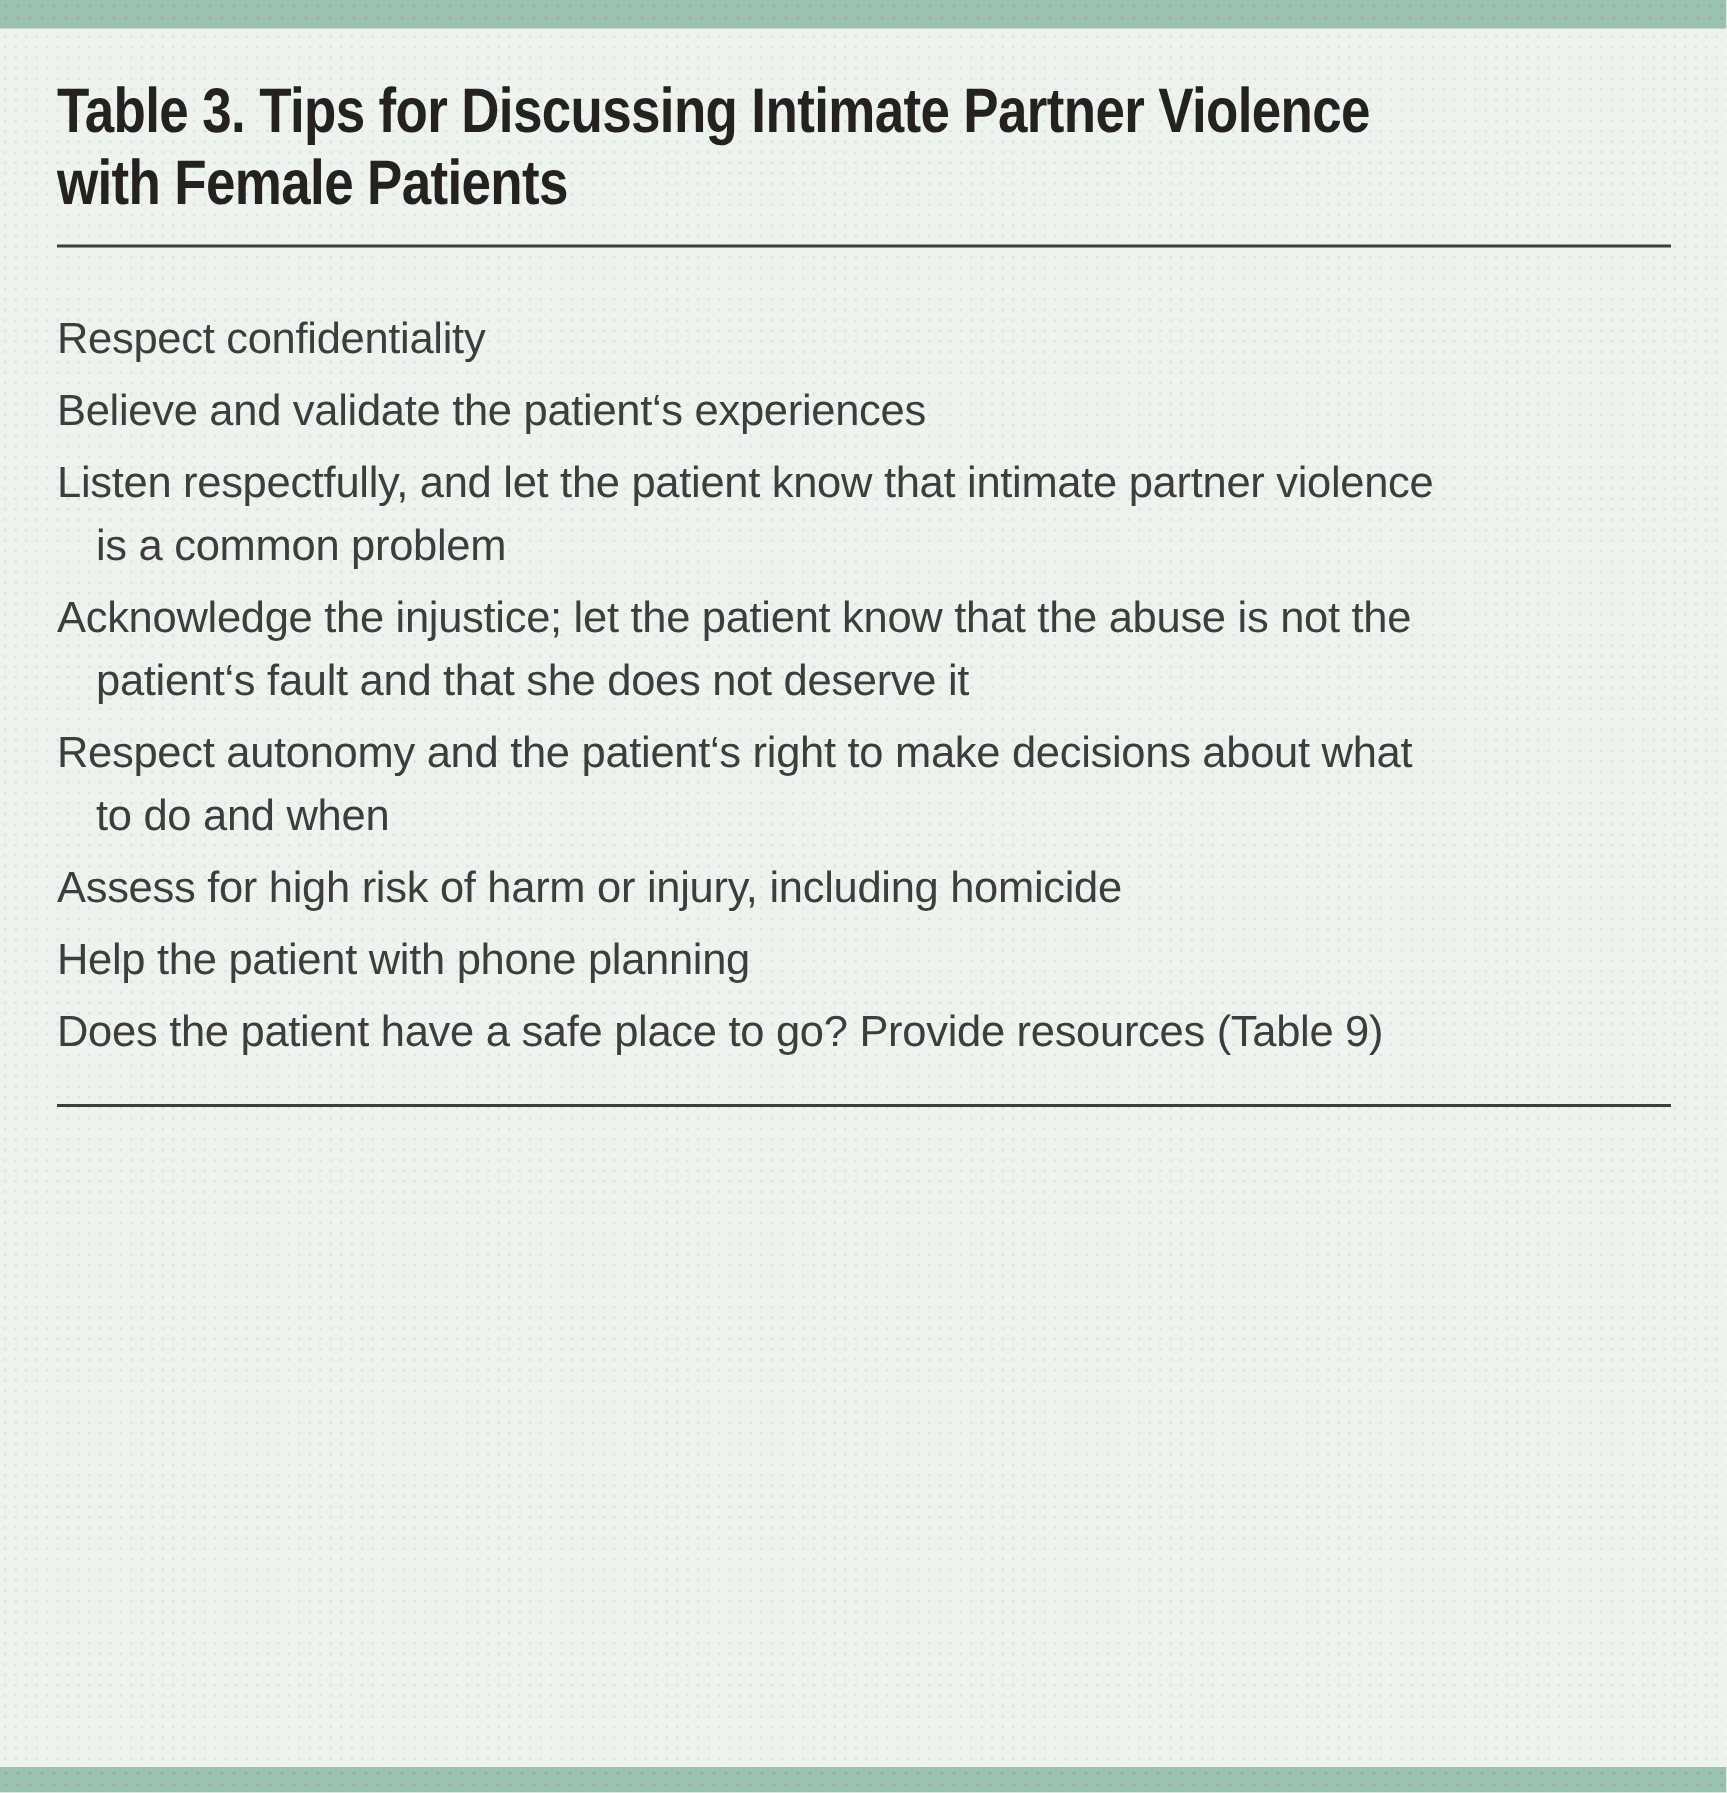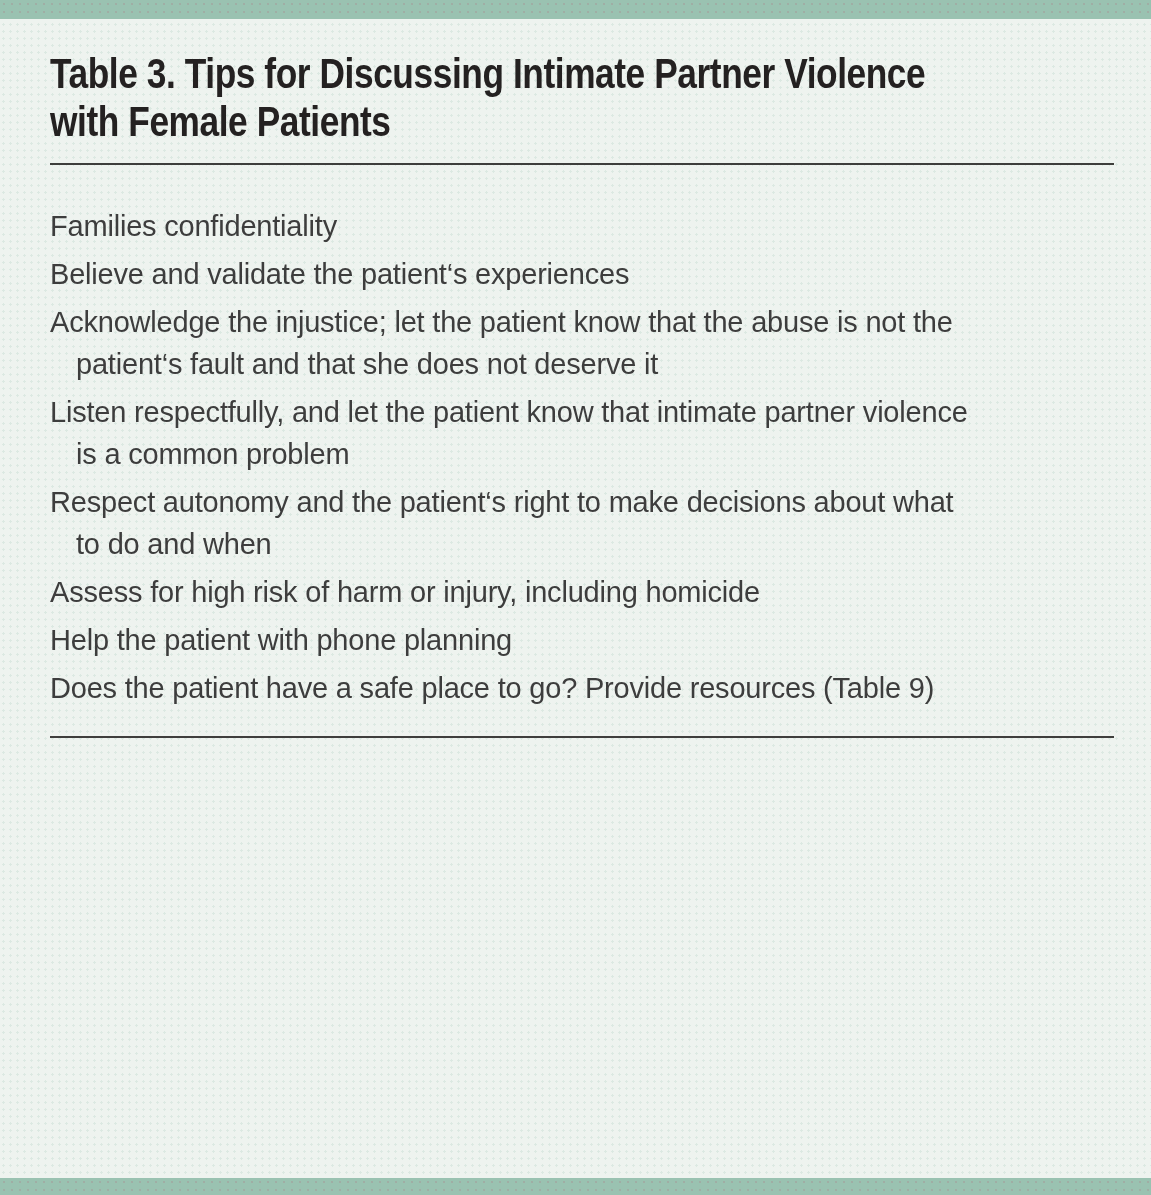--- a/index.html
+++ b/index.html
@@ -19,21 +19,21 @@
     width: 100%;
     height: 19px;
     background-color: #9ac2b1;
     background-image: radial-gradient(rgba(173,129,134,0.30) 1px, transparent 1.3px);
     background-size: 8px 8px;
   }
   .accent-bar.top { top: 0; }
   .accent-bar.bottom { bottom: 0; height: 17px; }
   .content {
     position: absolute;
-    left: 50px;
+    left: 38px;
     right: 37px;
     top: 19px;
   }
   .table-title {
     margin-top: 31px;
     font-size: 42px;
     line-height: 48px;
     font-weight: bold;
     color: #242121;
     letter-spacing: -0.5px;
@@ -76,26 +76,26 @@
 <div class="page">
   <div class="accent-bar top"></div>
 
   <div class="content">
     <div class="table-title">Table 3. Tips for Discussing Intimate Partner Violence
 with Female Patients</div>
 
     <div class="divider title-divider"></div>
 
     <div class="tips">
-      <div class="tip-row">Families confidentiality</div>
+      <div class="tip-row">Respect confidentiality</div>
       <div class="tip-row">Believe and validate the patient‘s experiences</div>
+      <div class="tip-row">Listen respectfully, and let the patient know that intimate partner violence
+is a common problem</div>
       <div class="tip-row">Acknowledge the injustice; let the patient know that the abuse is not the
 patient‘s fault and that she does not deserve it</div>
-      <div class="tip-row">Listen respectfully, and let the patient know that intimate partner violence
-is a common problem</div>
       <div class="tip-row">Respect autonomy and the patient‘s right to make decisions about what
 to do and when</div>
       <div class="tip-row">Assess for high risk of harm or injury, including homicide</div>
       <div class="tip-row">Help the patient with phone planning</div>
       <div class="tip-row">Does the patient have a safe place to go? Provide resources (Table 9)</div>
     </div>
 
     <div class="divider footer-divider"></div>
 
   </div>

